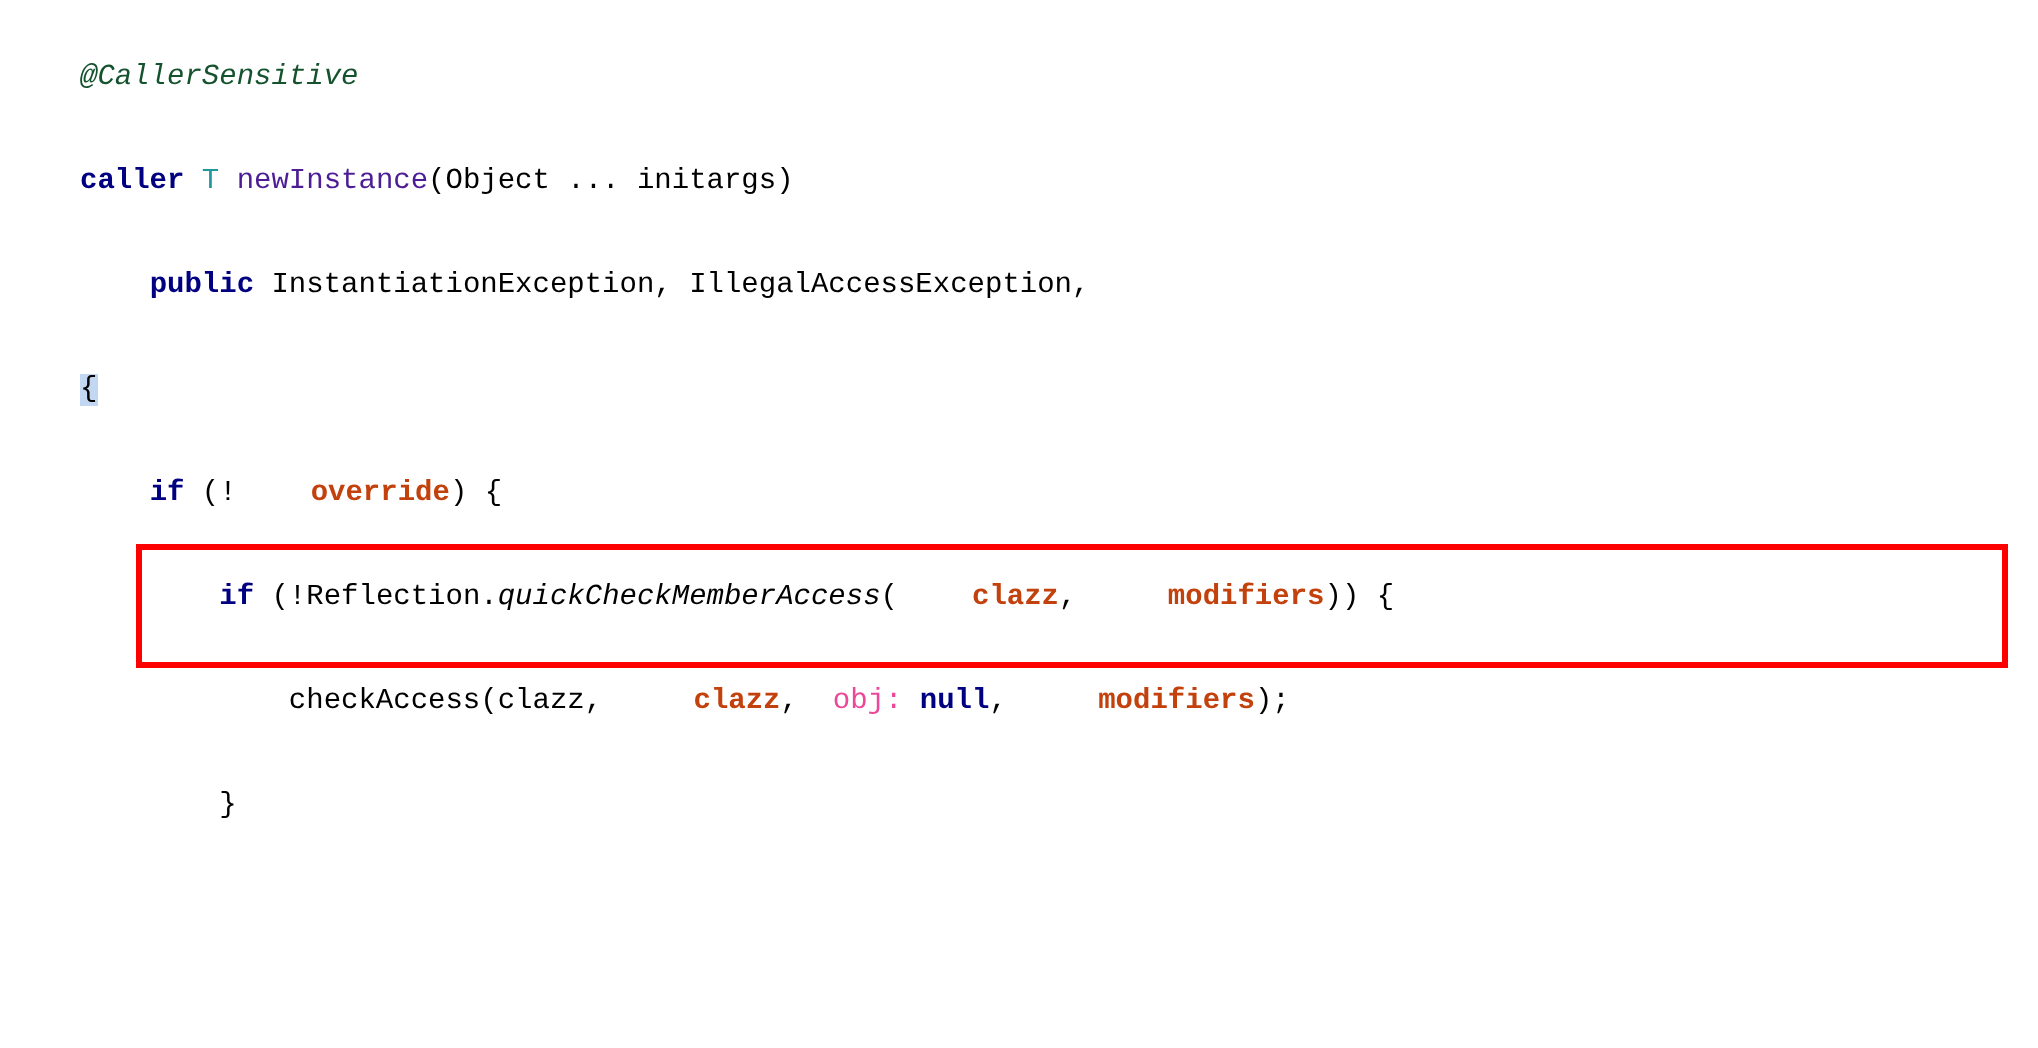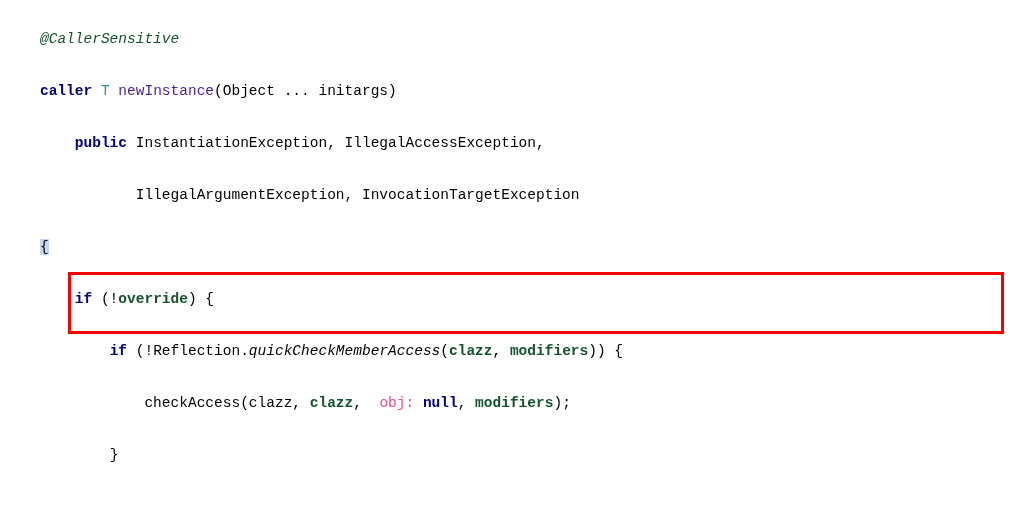--- a/index.html
+++ b/index.html
@@ -11,42 +11,41 @@
     width: 1019px;
     line-height: 26px;
   }
   .code-area {
     padding: 0 0 0 40px;
     white-space: pre;
     position: relative;
   }
   .annotation { color: #14532d; font-style: italic; }
   .kw { color: #000080; font-weight: bold; }      
-  .ref { color: #14532d; font-weight: bold; }     
+  .ref { color: #c2410c; font-weight: bold; margin-left: 37px; }     
   .typeparam { color: #20999d; }
   .static-ital { color: #000000; font-style: italic; }
   .hint { color: #ec4899; }
   .call { color: #4c1d95; font-family: Liberation Mono, monospace; }
   .brace-hi { background: #c2d8f2; }
   .red-box {
     border: 3px solid #ff0000;
     position: absolute;
     left: 68px;
     width: 930px;
   }
   .line { display: block; }
 </style>
 </head>
 <body>
 
 <div class="code-area">
 <span class="line"><span class="annotation">@CallerSensitive</span></span>
 <span class="line"><span class="kw">caller</span> <span class="typeparam">T</span> <span class="call">newInstance</span><span>(Object ... initargs)</span></span>
 <span class="line">    <span class="kw">public</span><span> InstantiationException, IllegalAccessException,</span></span>
-<span class="line">           <span>IllegalArgumentException, InvocationTargetException</span></span>
 <span class="line"><span class="brace-hi">{</span></span>
 <span class="line">    <span class="kw">if</span><span> (!</span><span class="ref">override</span><span>) {</span></span>
 <span class="line">        <span class="kw">if</span><span> (!Reflection.</span><span class="static-ital">quickCheckMemberAccess</span><span>(</span><span class="ref">clazz</span><span>, </span><span class="ref">modifiers</span><span>)) {</span></span>
 <span class="line">            <span>checkAccess(clazz, </span><span class="ref">clazz</span><span>, </span> <span class="hint">obj: </span><span class="kw">null</span><span>, </span><span class="ref">modifiers</span><span>);</span></span>
 <span class="line">        <span>}</span></span>
 
 
 
 
 

